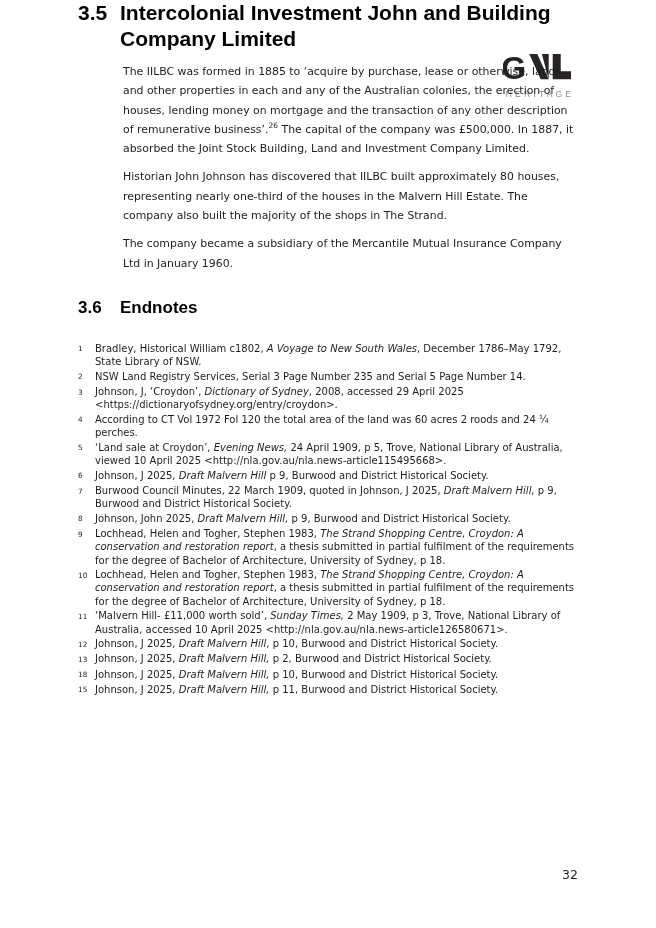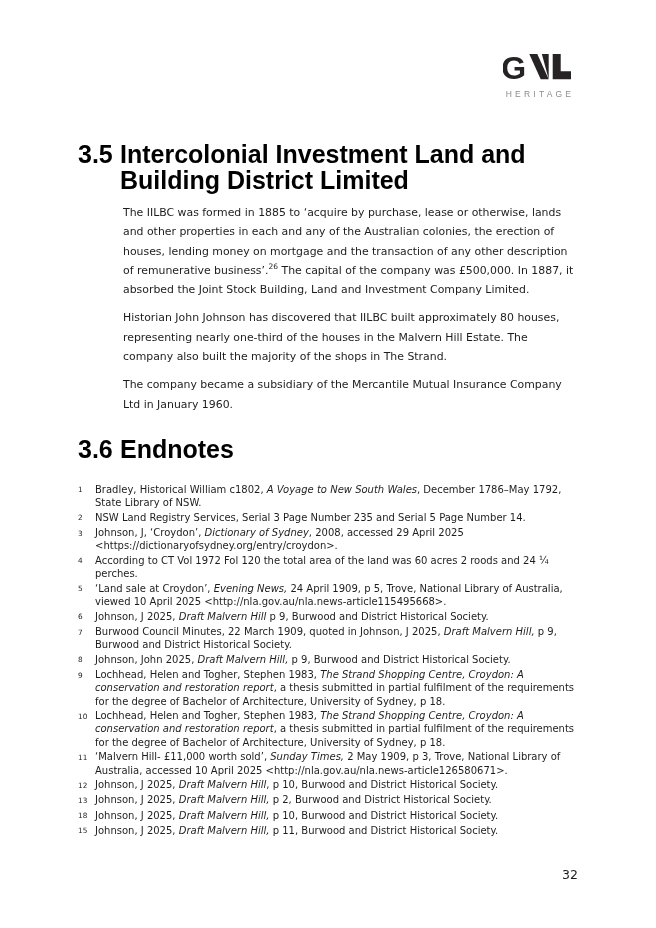--- a/index.html
+++ b/index.html
@@ -31,33 +31,32 @@
     color: #8d8b8c;
     white-space: nowrap;
     text-indent: 2px;
   }
 
   
   .content { position: absolute; left: 78px; top: 0; width: 502px; }
 
   h1.sec {
     display: flex;
-    margin-top: 141px;
     font-family: "Liberation Sans", sans-serif;
     font-weight: bold;
-    font-size: 25px;
+    font-size: 21px;
     line-height: 26px;
     color: #000000;
   }
   h2.sec {
     display: flex;
     margin-top: 22px;
     font-family: "Liberation Sans", sans-serif;
     font-weight: bold;
-    font-size: 25px;
+    font-size: 17px;
     line-height: 26px;
     color: #000000;
   }
   .h-num { flex: 0 0 42px; }
   .h-title { flex: 1 1 auto; }
 
   .body-paras { margin-top: 10px; }
   .body-para {
     font-size: 10.9px;
     line-height: 19.3px;
@@ -113,21 +112,21 @@
       <polygon points="68,4 80,4 80,48" fill="#272325"></polygon>
       <polygon points="87,4 101,4 101,34 119,34 119,48 87,48" fill="#272325"></polygon>
     </svg>
     <div class="logo-sub">HERITAGE</div>
   </div>
 
   <div class="content">
 
     <h1 class="sec">
       <span class="h-num">3.5</span>
-      <span class="h-title">Intercolonial Investment Land and Building District Limited</span>
+      <span class="h-title">Intercolonial Investment John and Building Company Limited</span>
     </h1>
 
     <div class="body-paras" id="paragraphs">
         <p class="body-para"><span>The IILBC was formed in 1885 to ‘acquire by purchase, lease or otherwise, lands and other properties in each and any of the Australian colonies, the erection of houses, lending money on mortgage and the transaction of any other description of remunerative business’.</span><sup>26</sup><span> The capital of the company was £500,000. In 1887, it absorbed the Joint Stock Building, Land and Investment Company Limited.</span></p>
         <p class="body-para"><span>Historian John Johnson has discovered that IILBC built approximately 80 houses, representing nearly one-third of the houses in the Malvern Hill Estate. The company also built the majority of the shops in The Strand.</span></p>
         <p class="body-para"><span>The company became a subsidiary of the Mercantile Mutual Insurance Company Ltd in January 1960.</span></p>
       </div>
 
     <h2 class="sec">
       <span class="h-num">3.6</span>

